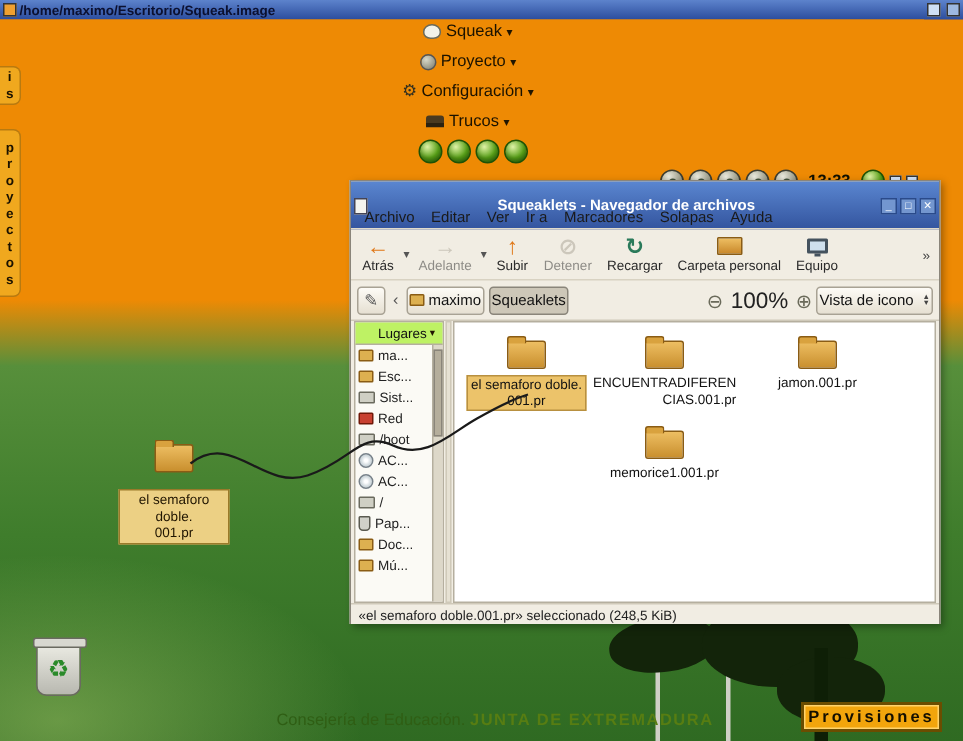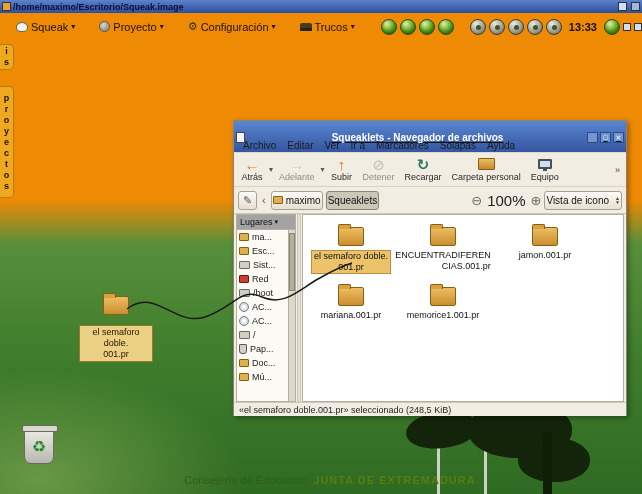--- a/index.html
+++ b/index.html
@@ -19,21 +19,21 @@
   
   .titlebar { position:absolute; left:0; top:0; width:642px; height:13px; z-index:6;
               background:linear-gradient(180deg,#5d83cc,#2c4d9d); display:flex; align-items:center; }
   .tb-icon  { width:9px; height:9px; margin:0 2px; border:1px solid #333; }
   .tb-icon.left { background:#f0a030; }
   .tb-icon.r1 { background:#cfe0f5; }
   .tb-icon.r2 { background:#9db8e0; }
   .tb-title { flex:1; text-align:left; font-size:9px; color:#0b1030; font-weight:bold; }
   
   .menubar { position:absolute; left:0; top:13px; width:616px; height:27px; z-index:6;
-             background:#ee8a04; display:flex; align-items:center; padding:0 4px 0 12px; gap:16px; }
+             background:#ee8a04; display:flex; align-items:center; padding:0 4px 0 12px; gap:4px;flex-direction:column; }
   .menu-item { display:flex; align-items:center; gap:3px; font-size:11px; color:#1a1200; padding:2px 4px; cursor:default; }
   .caret { font-size:8px; color:#201500; }
   .mi-icon { display:inline-block; }
   .mi-mouse { width:12px; height:10px; background:#f2f2e8; border:1px solid #6a6a5a; border-radius:60% 60% 50% 50%; }
   .mi-proy  { width:11px; height:11px; background:radial-gradient(circle at 35% 30%,#d8d8c8,#7a7a6a); border-radius:50%; border:1px solid #555; }
   .mi-conf  { font-size:11px; line-height:11px; color:#33301f; }
   .mi-truc  { width:12px; height:8px; background:#4a3a20; border-radius:2px 2px 0 0; border-bottom:3px solid #2c2210; }
   .sphere { width:16px; height:16px; border-radius:50%;
             background:radial-gradient(circle at 35% 28%,#dff2a6,#58a018 55%,#2a6a08);
             border:1px solid #1e5206; box-shadow:inset 0 -2px 3px rgba(0,0,0,.25); }
@@ -81,21 +81,21 @@
   .footer-left  { color:#2f5e14; }
   .footer-right { color:#577d12; font-weight:bold; letter-spacing:1px; }
   .provisiones { position:absolute; left:534px; top:468px; width:94px; height:20px; z-index:4;
             background:#f2a50c; border:2px solid #6b4d00; box-shadow:inset 0 0 0 1px #ffd36b;
             display:flex; align-items:center; justify-content:center;
             font-size:11px; font-weight:bold; letter-spacing:2px; color:#140f00; }
   
   .window { position:absolute; left:233px; top:120px; width:394px; height:296px; z-index:10;
             background:#f1ede3; border:1px solid #8a857a; box-shadow:2px 2px 5px rgba(0,0,0,.35); }
   .w-titlebar { position:absolute; left:0; top:0; width:100%; height:29px;
-            background:linear-gradient(180deg,#5a86d0,#33549e); display:flex; align-items:center; padding:16px 2px;text-decoration:underline; }
+            background:linear-gradient(180deg,#5a86d0,#33549e); display:flex; align-items:center; padding:16px 2px; }
   .w-icon { width:9px; height:11px; background:#f4f4ee; border:1px solid #445; margin-right:3px; }
   .w-title { flex:1; text-align:center; color:#fff; font-weight:bold; font-size:10px; }
   .w-btns { display:flex; gap:2px; }
   .w-btn { width:11px; height:11px; background:#7396cf; border:1px solid #2a4a8a; color:#fff;
            font-size:7px; line-height:9px; text-align:center; }
   .w-menubar { position:absolute; left:0; top:15px; width:100%; height:17px; display:flex; align-items:flex-end;
            padding:0 4px; gap:1px; border-bottom:1px solid #e0dacb; }
   .w-menu-item { padding:1px 5px; font-size:10px; color:#1a1a1a; }
   .w-toolbar { position:absolute; left:0; top:32px; width:100%; height:34px; display:flex; align-items:center;
            padding:0 3px; gap:2px; border-bottom:1px solid #d8d2c2; }
@@ -120,22 +120,22 @@
   .pencil { font-size:11px; color:#555; }
   .path-left { font-size:11px; color:#555; padding:0 2px; }
   .loc-spacer { flex:1; }
   .zoom-ico { font-size:13px; color:#6a6a5a; line-height:13px; }
   .zoom-label { font-size:15px; color:#222; margin:0 2px; }
   .view-arrows { display:flex; flex-direction:column; font-size:5px; line-height:4px; color:#444; margin-left:3px; }
   
   .w-content { position:absolute; left:0; top:93px; width:100%; height:188px; }
   .w-sidebar { position:absolute; left:2px; top:0; width:60px; height:188px; background:#fbfaf5;
            border:1px solid #b5af9f; }
-  .sb-header { height:15px; background:#a3a3a3; border-bottom:1px solid #b5af9f; display:flex; align-items:center;
-           padding:0 3px; font-size:9px; gap:2px; }
+  .sb-header { height:15px; background:#bef264; border-bottom:1px solid #b5af9f; display:flex; align-items:center;
+           padding:0 15px; font-size:9px; gap:2px; }
   .sb-header .caret { font-size:7px; }
   .srow { height:14px; display:flex; align-items:center; gap:3px; padding:0 2px; font-size:9px; color:#222;
            white-space:nowrap; overflow:hidden; }
   .si { display:inline-block; flex:none; }
   .si-folder { width:10px; height:8px; background:#ddb050; border:1px solid #8a5c14; border-radius:1px; }
   .si-drive  { width:11px; height:8px; background:#cfcfc4; border:1px solid #6a6a5e; border-radius:1px; }
   .si-net    { width:10px; height:8px; background:#c84030; border:1px solid #701808; border-radius:1px; }
   .si-cd     { width:10px; height:10px; background:radial-gradient(circle,#fff 18%,#cfd8dc 60%); border:1px solid #78828a; border-radius:50%; }
   .si-trash  { width:8px; height:10px; background:#d0d0c8; border:1px solid #5a5a50; border-radius:1px 1px 3px 3px; }
   .sb-track { position:absolute; right:0; top:15px; bottom:0; width:7px; background:#ddd8c9; border-left:1px solid #b5af9f; }
@@ -228,20 +228,21 @@
   <div class="trash">
     <div class="trash-body">
       <span class="recycle-glyph">♻</span>
     </div>
   </div>
 
   <div class="footer-text">
     <span class="footer-left">Consejería de Educación.</span>
     <span class="footer-right">JUNTA DE EXTREMADURA</span>
   </div>
+  <div class="provisiones">Provisiones</div>
 
   <div class="window">
 
     <div class="w-titlebar">
       <span class="w-icon"></span>
       <span class="w-title">Squeaklets - Navegador de archivos</span>
       <span class="w-btns">
         <span class="w-btn">_</span>
         <span class="w-btn">□</span>
         <span class="w-btn">✕</span>
@@ -387,24 +388,20 @@
         </div>
         <div class="file" style="left:92px;top:12px;width:96px;text-align:right;">
           <span class="folder"></span>
           <span class="file-label">ENCUENTRADIFEREN
 CIAS.001.pr</span>
         </div>
         <div class="file" style="left:196px;top:12px;width:92px;">
           <span class="folder"></span>
           <span class="file-label">jamon.001.pr</span>
         </div>
-        <div class="file" style="left:6px;top:72px;width:84px;">
-          <span class="folder"></span>
-          <span class="file-label">mariana.001.pr</span>
-        </div>
         <div class="file" style="left:92px;top:72px;width:96px;">
           <span class="folder"></span>
           <span class="file-label">memorice1.001.pr</span>
         </div>
       </div>
     </div>
 
     <div class="w-status">«el semaforo doble.001.pr» seleccionado (248,5 KiB)</div>
   </div>
 

